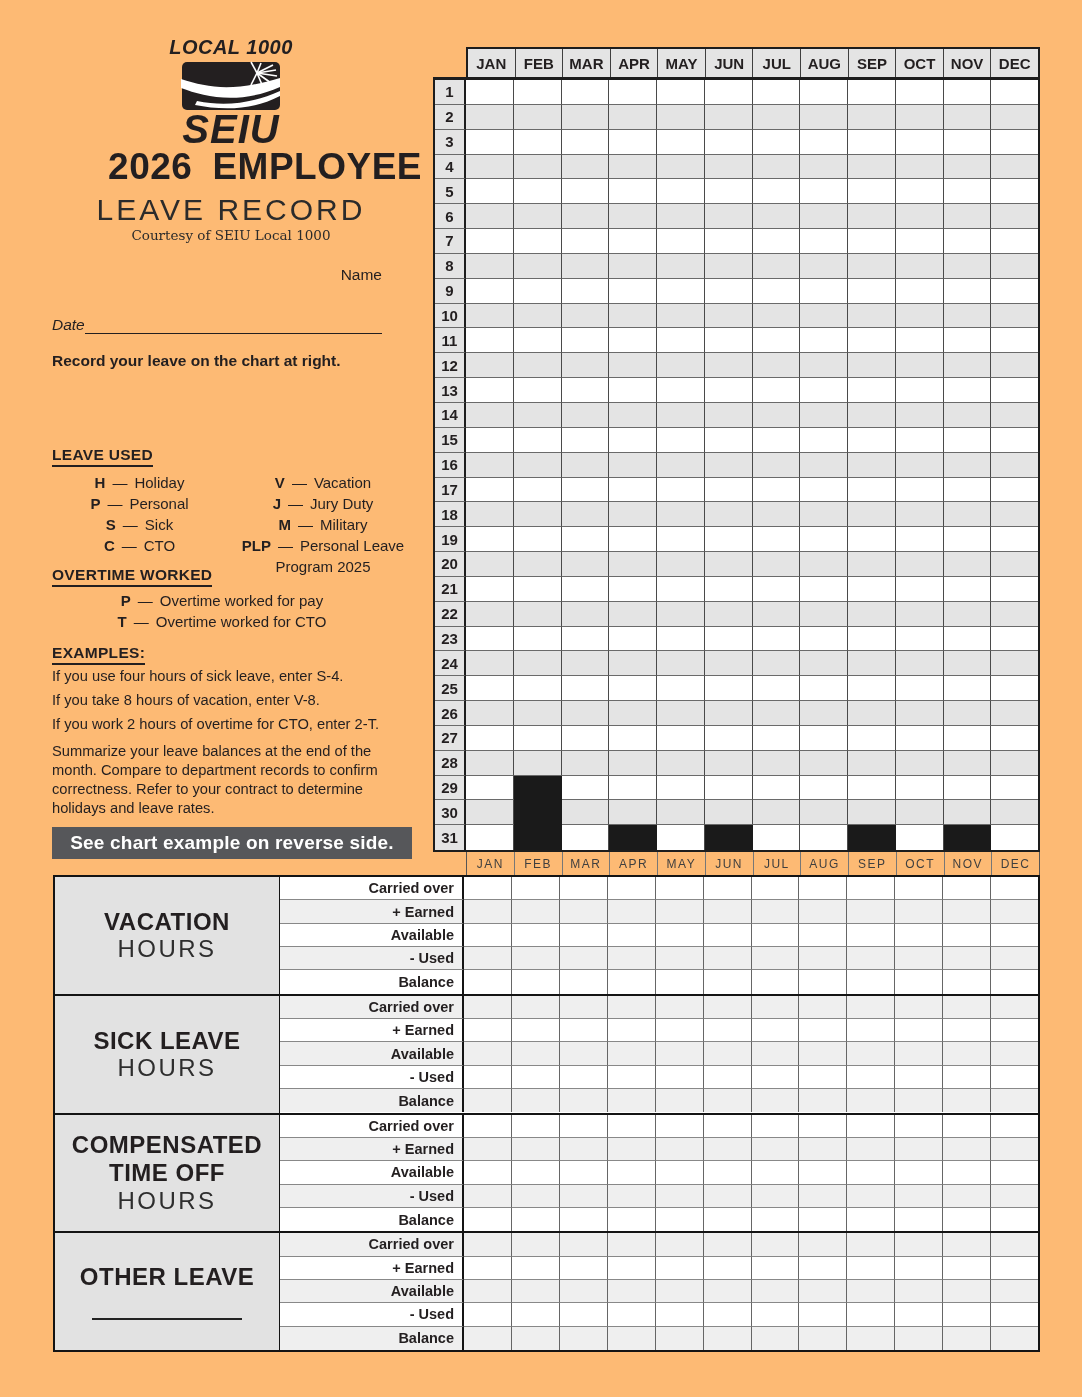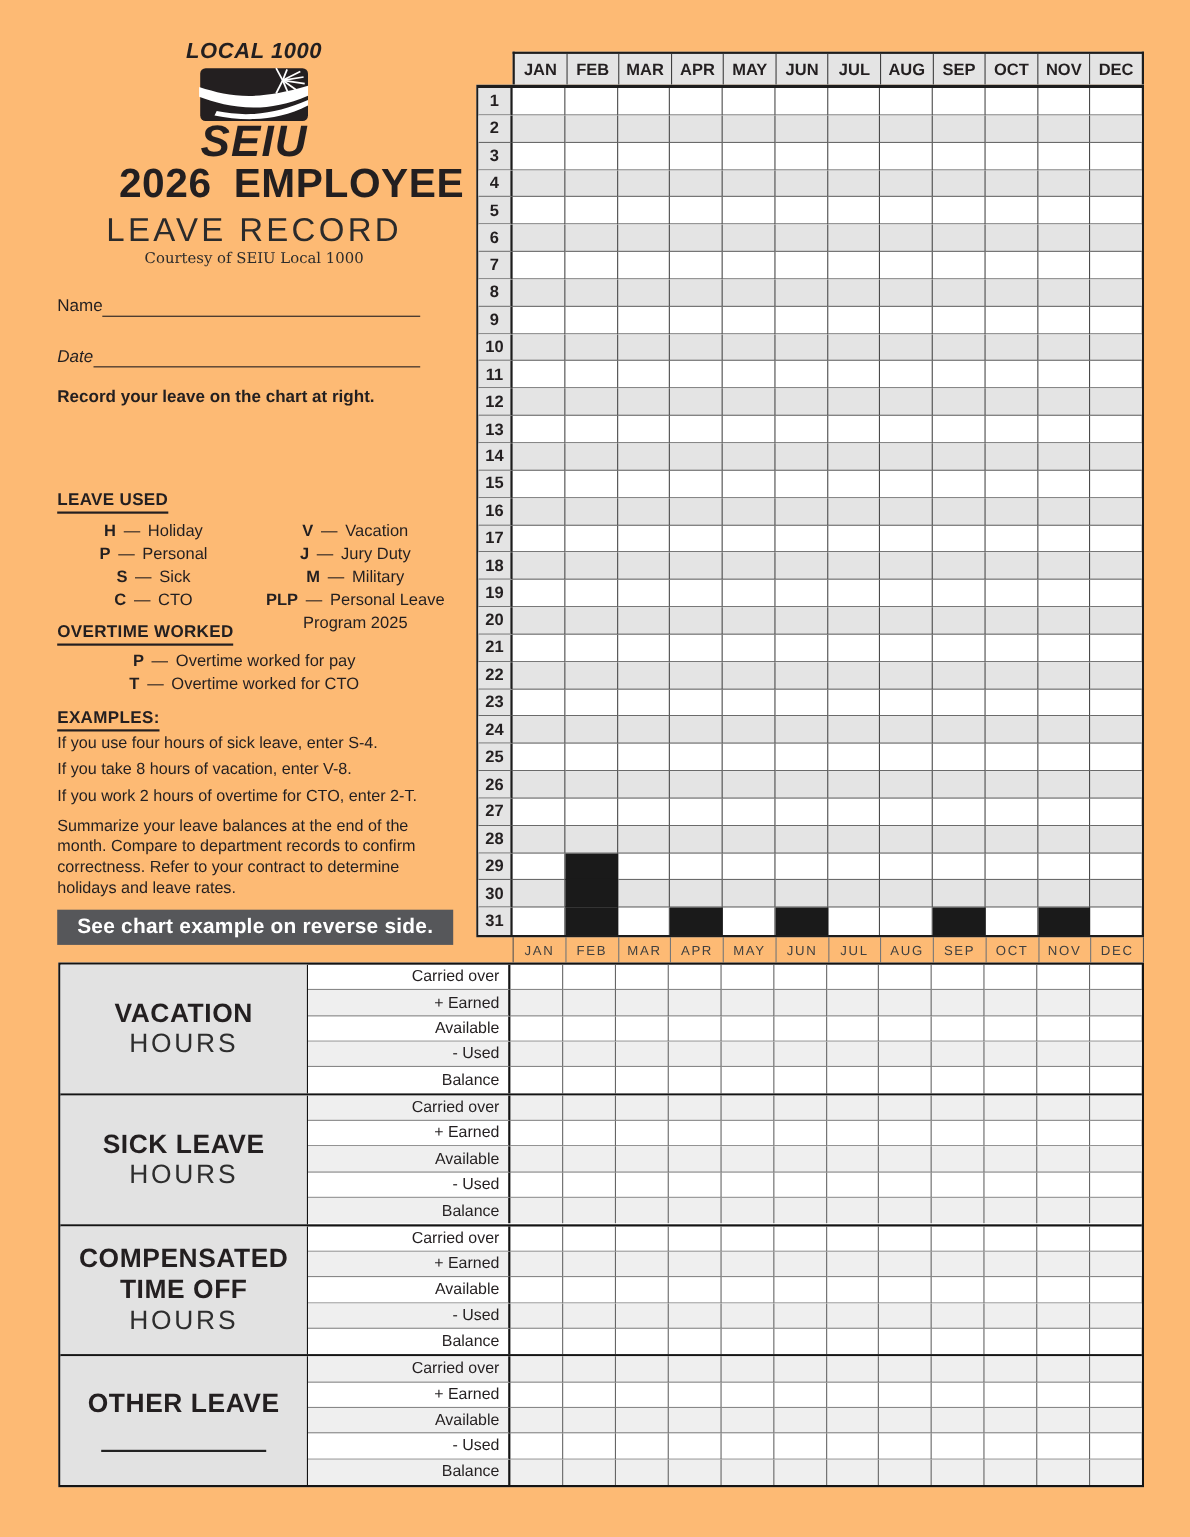--- a/index.html
+++ b/index.html
@@ -14,21 +14,21 @@
   .title1 { position: absolute; left: 40px; top: 146px; width: 382px; text-align: center;
             font-size: 37px; font-weight: 900; letter-spacing: 0.5px; display: flex; justify-content: flex-end; gap: 20px; }
   .title2 { position: absolute; left: 40px; top: 193px; width: 382px; text-align: center;
             font-size: 30px; font-weight: 400; letter-spacing: 3px; color: #2b2b2b; }
   .courtesy { position: absolute; left: 40px; top: 227px; width: 382px; text-align: center;
               font-family: "DejaVu Serif", serif; font-size: 13.5px; color: #2b2b2b; }
 
   .field-row { position: absolute; left: 52px; width: 330px; display: flex; align-items: flex-end; height: 22px; }
   .field-row .lbl { font-size: 15.5px; }
   .field-row .line { flex: 1; border-bottom: 1.5px solid #231f20; height: 100%; }
-  #name-row { top: 266px; } #date-row { top: 312px; font-style: italic; }
+  #name-row { top: 266px; flex-direction: column; } #date-row { top: 312px; font-style: italic; }
 
   .instr-h { position: absolute; left: 52px; top: 352px; font-size: 15.5px; font-weight: bold; }
   .instr-b { position: absolute; left: 52px; top: 374px; width: 356px; font-size: 14.7px; line-height: 1.3; }
 
   .sec-h { position: absolute; left: 52px; font-size: 15.5px; font-weight: bold; letter-spacing: 0.3px;
            border-bottom: 2px solid #231f20; padding-bottom: 1px; }
   #leave-used-h { top: 446px; } #overtime-h { top: 566px; } #examples-h { top: 644px; }
 
   .leg-col { position: absolute; font-size: 15px; line-height: 21px; }
   #leg-left { left: 52px; top: 472px; width: 175px; }
@@ -78,21 +78,21 @@
   .sec-title { width: 225px; background: #e2e2e2; border-right: 1.5px solid #141414;
                display: flex; flex-direction: column; align-items: center; justify-content: center; }
   .sec-bold { font-size: 24px; font-weight: 900; letter-spacing: 0.5px; line-height: 1.15; }
   .sec-light { font-size: 24px; font-weight: 400; letter-spacing: 2.5px; color: #2e2e2e; line-height: 1.15; }
   .sec-line { width: 150px; border-bottom: 2px solid #222; height: 30px; }
   .sec-rows { flex: 1; display: flex; flex-direction: column; }
   .srow { flex: 1; display: flex; }
   .srow.alt { background: #efefef; }
   .rlabel { width: 184px; border-right: 2.5px solid #141414; border-bottom: 1px solid #888;
             display: flex; align-items: center; justify-content: flex-end; padding-right: 8px;
-            font-weight: normal; font-size: 14.5px; }
+            font-weight: bold; font-size: 14.5px; }
   .scell { flex: 1; border-right: 1px solid #666; border-bottom: 1px solid #888; }
   .srow .lastc { border-right: none; }
   .srow.lastr .rlabel, .srow.lastr .scell { border-bottom: none; }
 </style>
 </head>
 <body>
 
 <div class="page">
 
   <div class="brand">

